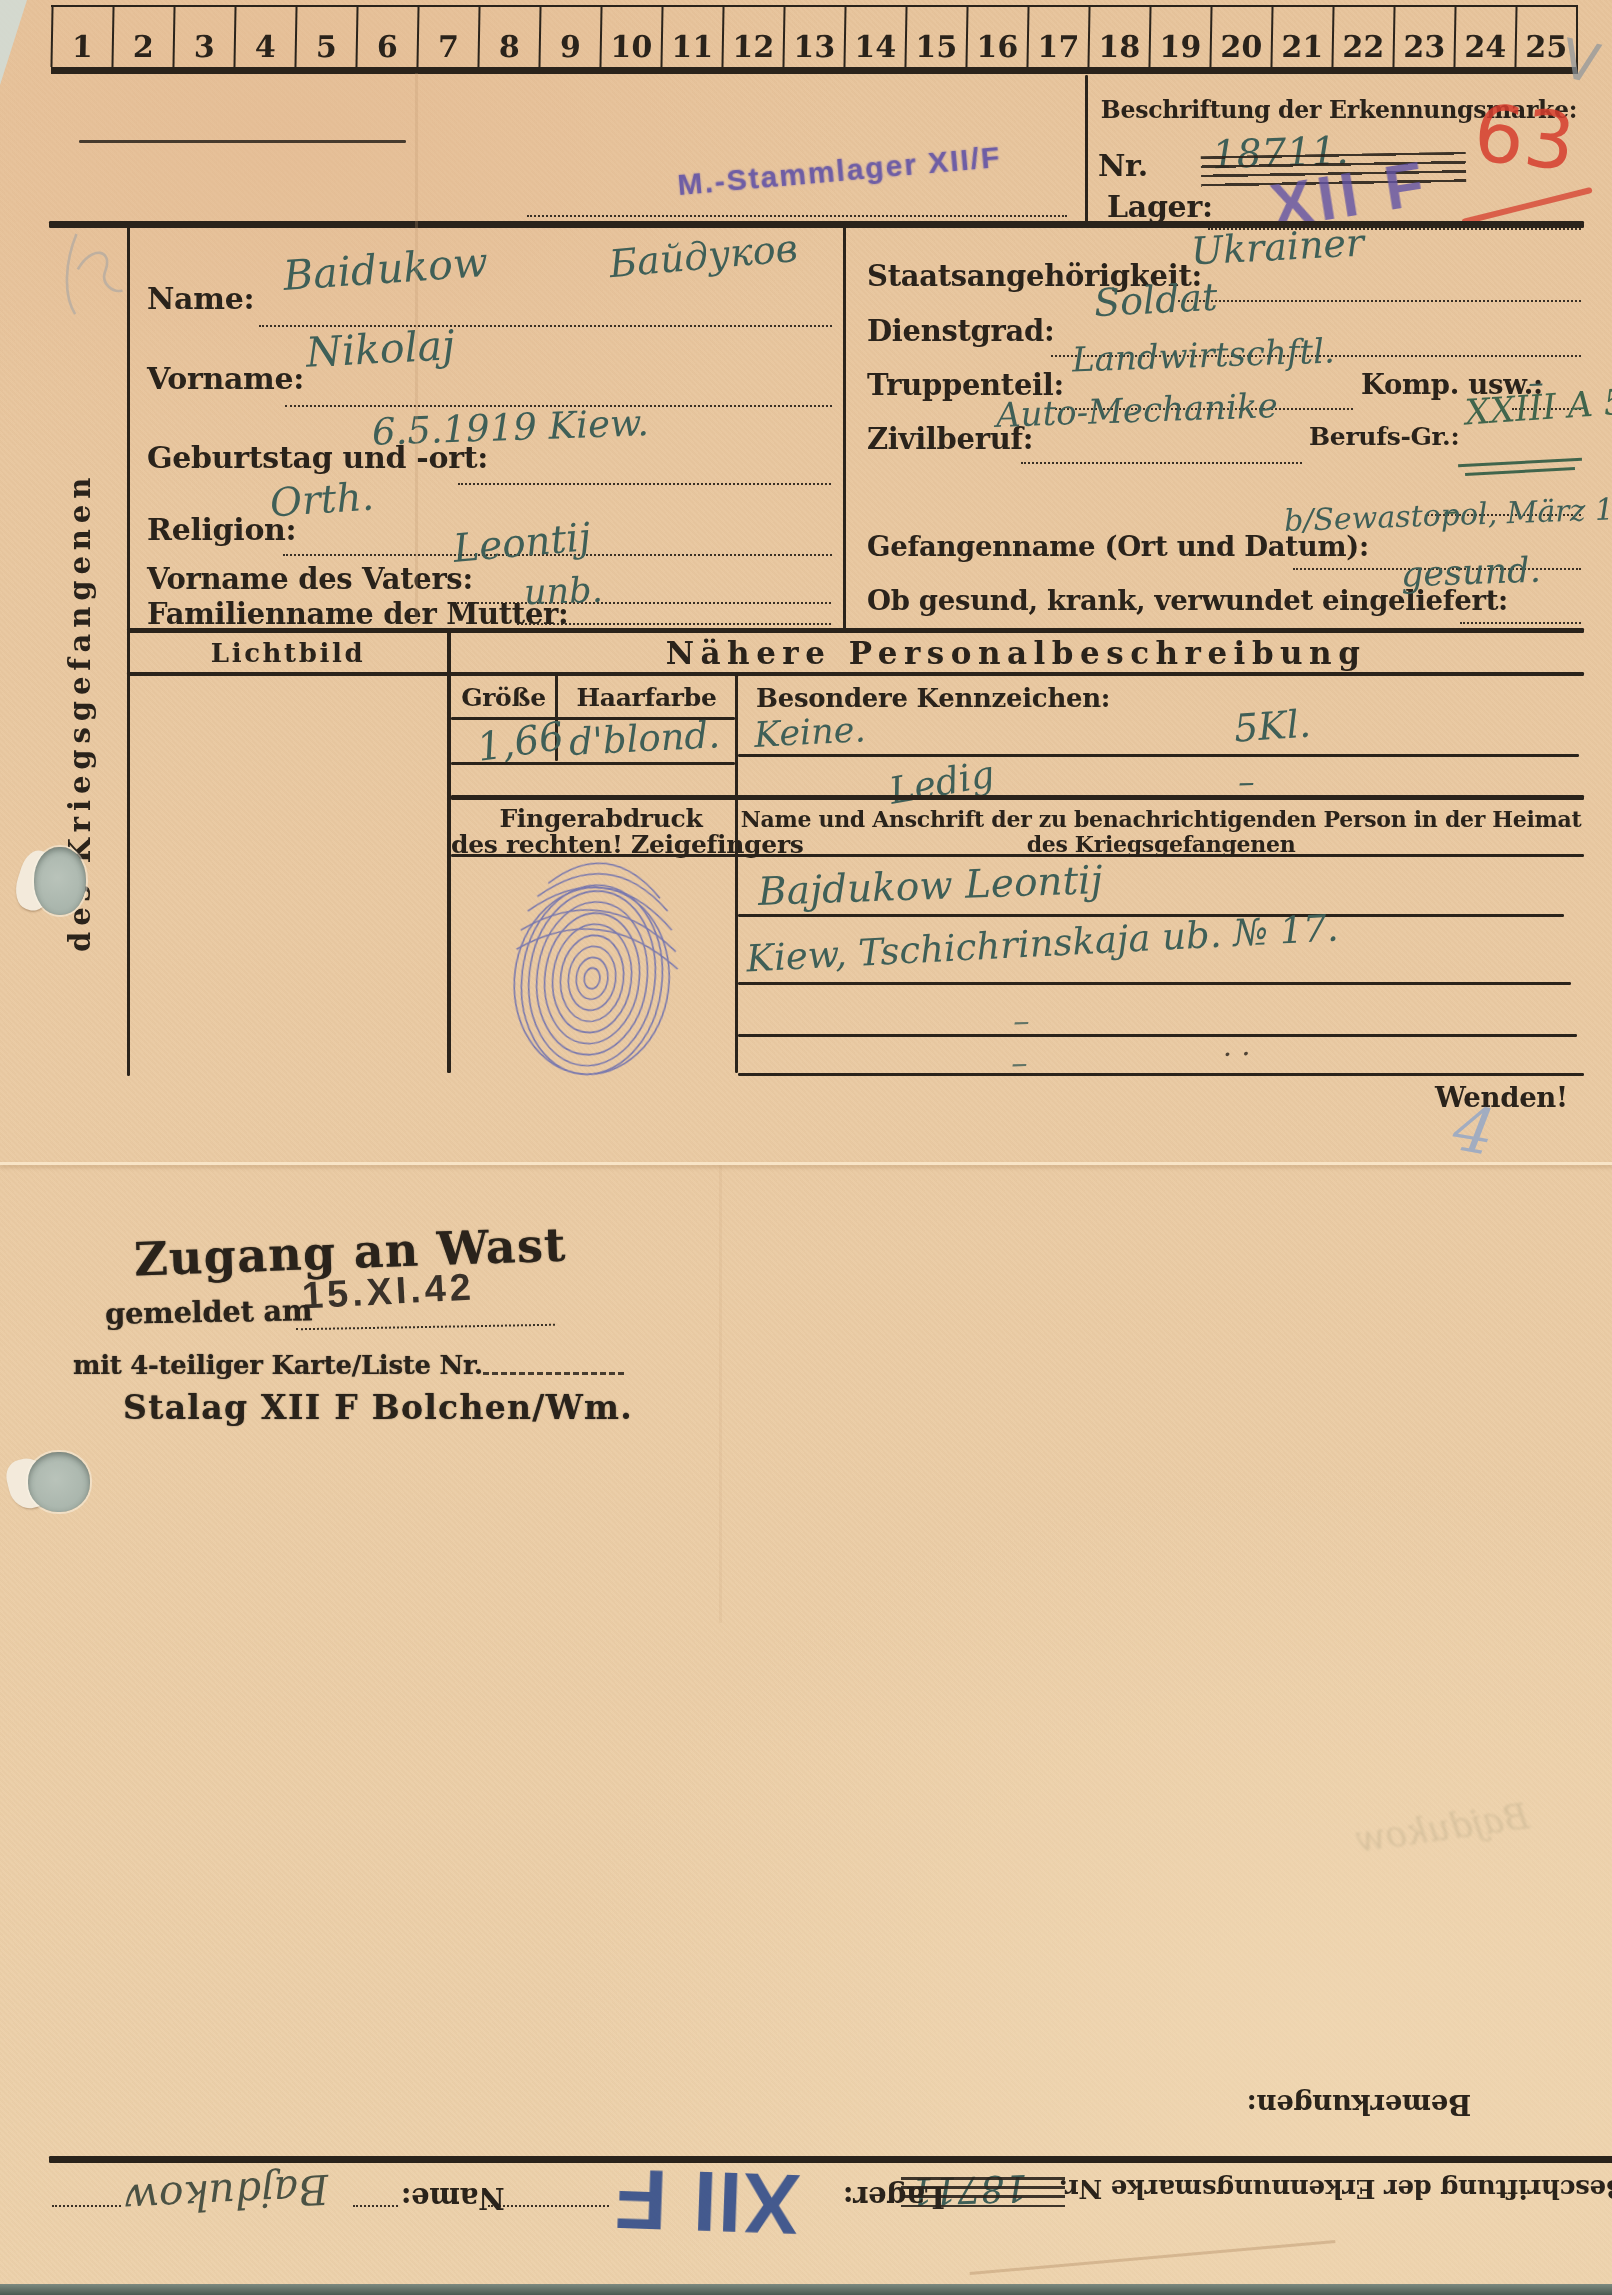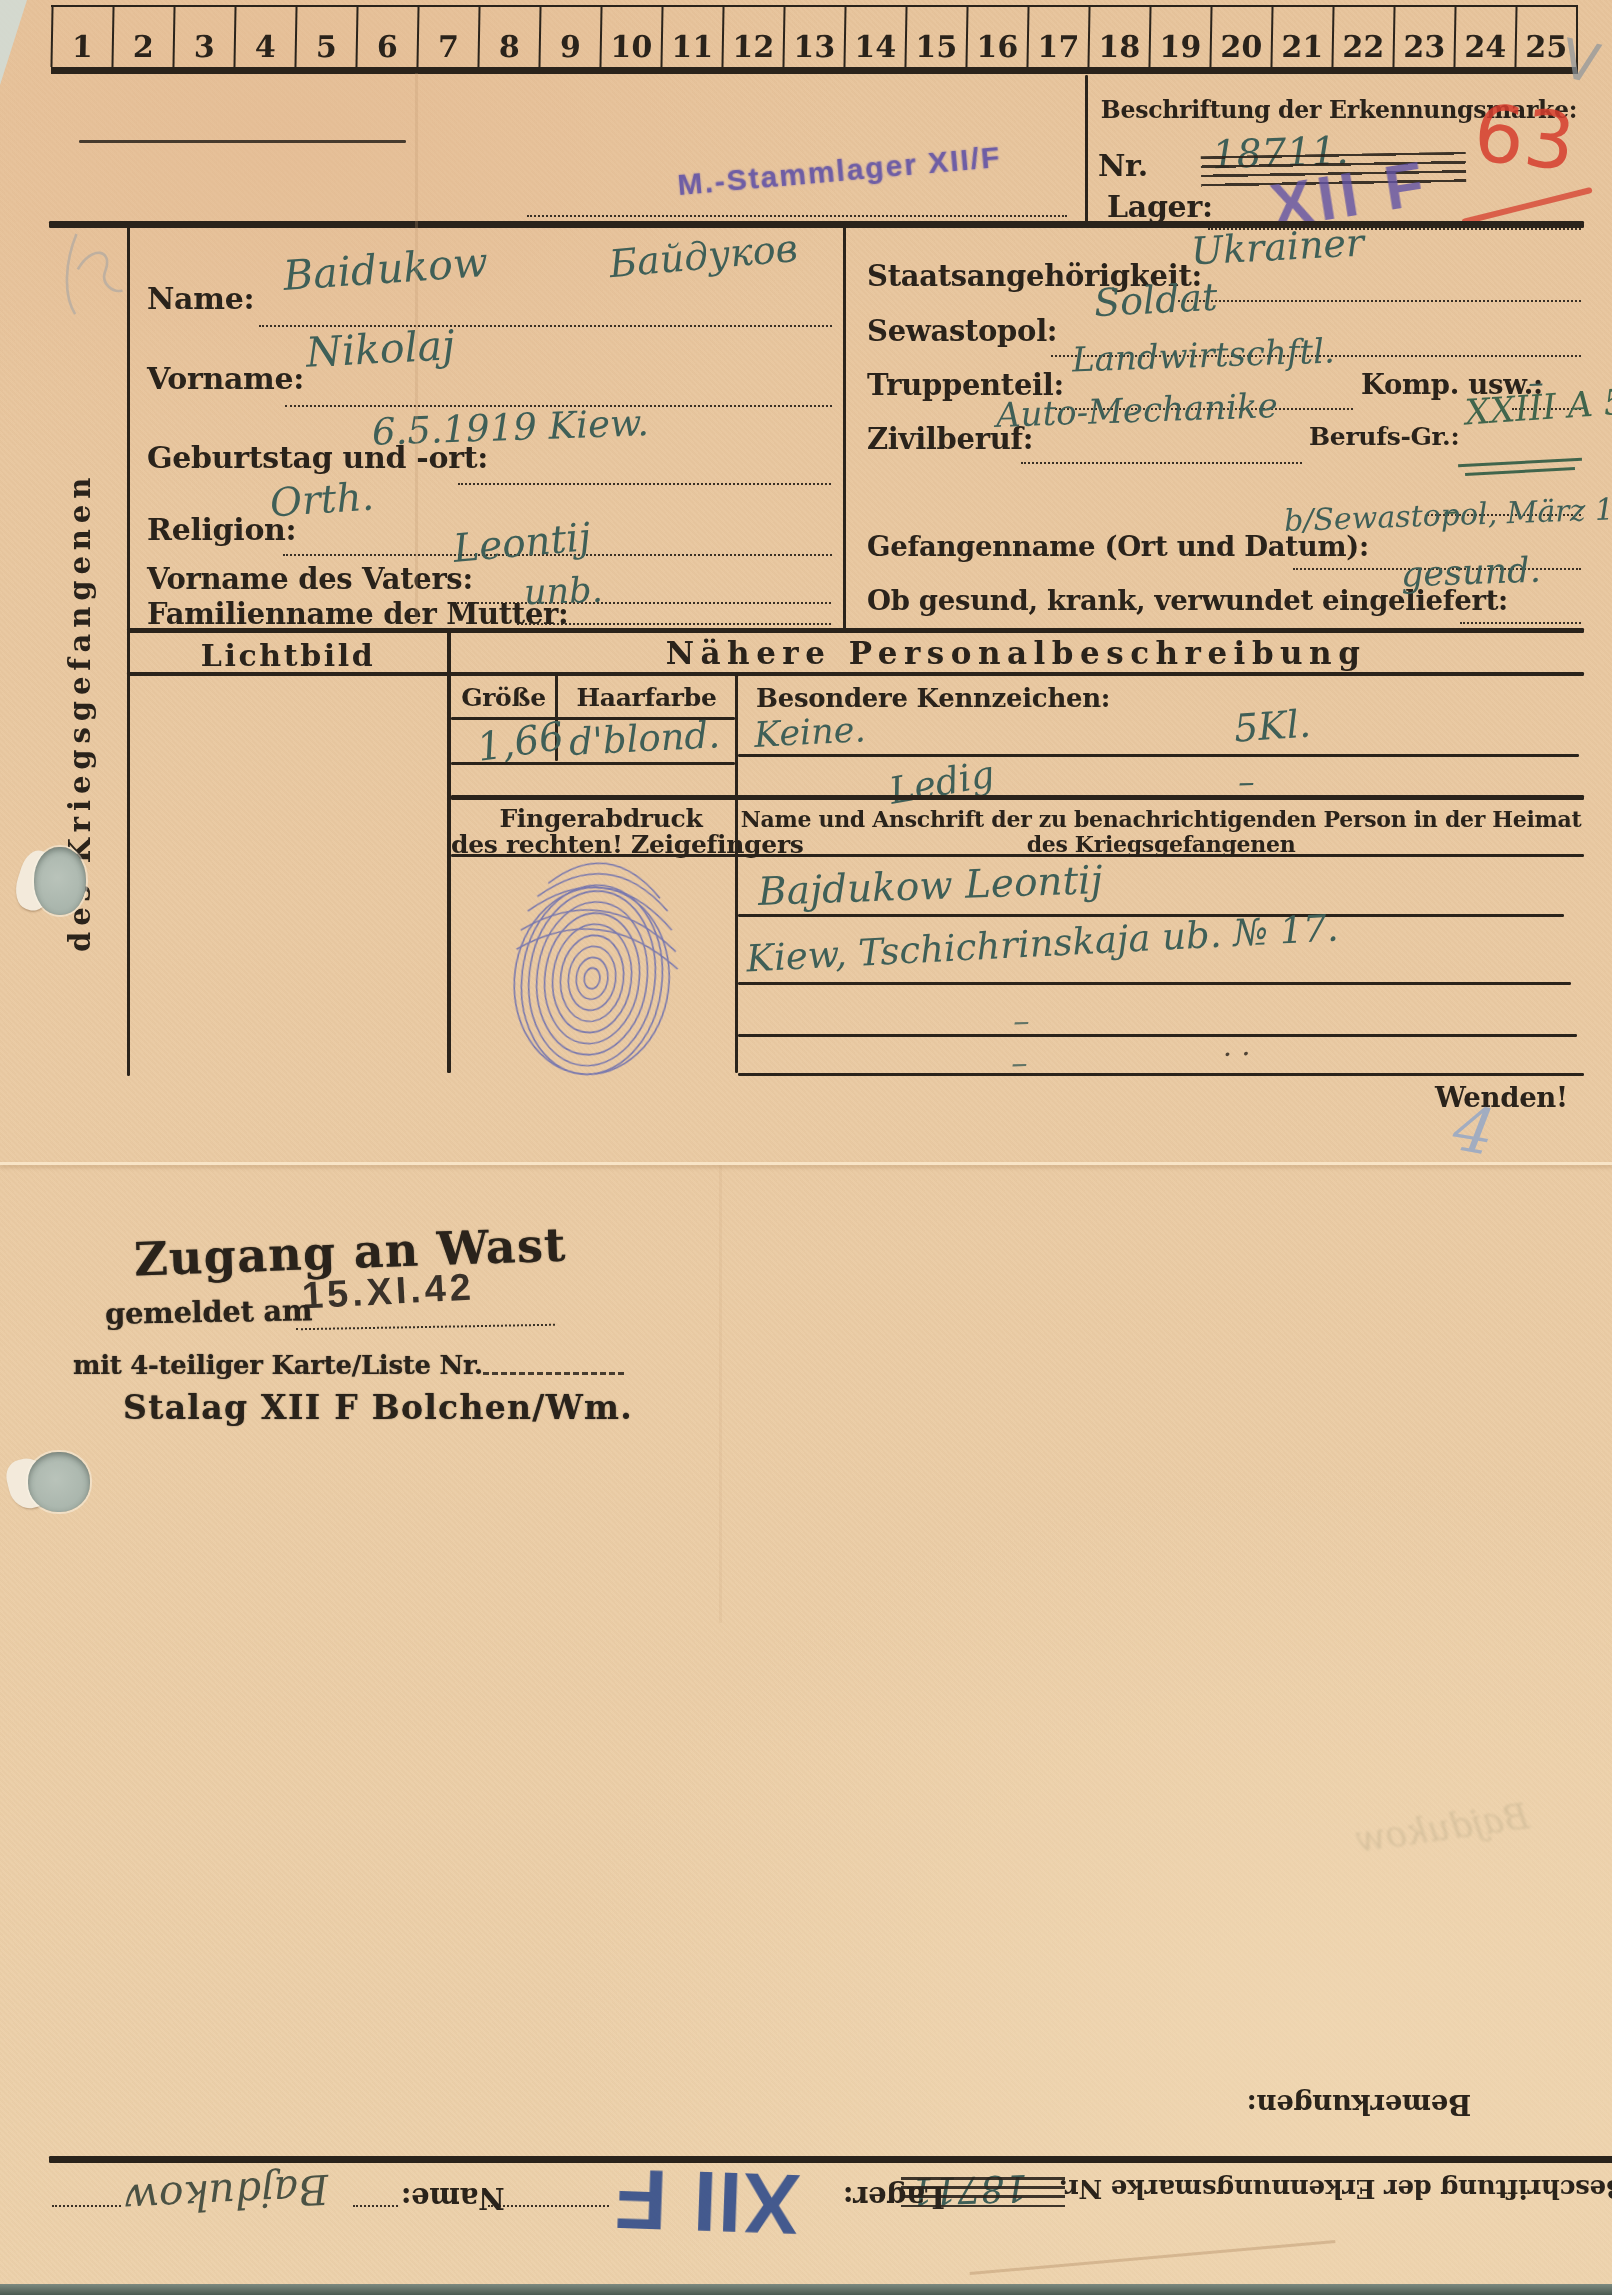--- a/index.html
+++ b/index.html
@@ -121,21 +121,21 @@
   <div class="hw" style="left:453px;top:520px;font-size:39px;transform:rotate(-5deg);">Leontij</div>
 
   <div class="lbl" style="left:147px;top:597px;font-size:29px;">Familienname der Mutter:</div>
   <div class="dot" style="left:517px;top:623px;width:314px;"></div>
   <div class="hw" style="left:524px;top:571px;font-size:35px;">unb.</div>
 
   <div class="lbl" style="left:867px;top:259px;font-size:29px;">Staatsangehörigkeit:</div>
   <div class="dot" style="left:1178px;top:300px;width:403px;"></div>
   <div class="hw" style="left:1191px;top:225px;font-size:38px;transform:rotate(-3deg);">Ukrainer</div>
 
-  <div class="lbl" style="left:867px;top:314px;font-size:29px;">Sewastopol:</div>
+  <div class="lbl" style="left:867px;top:314px;font-size:29px;">Dienstgrad:</div>
   <div class="dot" style="left:1051px;top:355px;width:530px;"></div>
   <div class="hw" style="left:1094px;top:278px;font-size:38px;transform:rotate(-3deg);">Soldat</div>
 
   <div class="lbl" style="left:867px;top:368px;font-size:29px;">Truppenteil:</div>
   <div class="dot" style="left:1055px;top:408px;width:298px;"></div>
   <div class="hw" style="left:1072px;top:335px;font-size:34px;">Landwirtschftl.</div>
   <div class="lbl" style="left:1361px;top:368px;font-size:27.5px;">Komp. usw.:</div>
   <div class="dot" style="left:1512px;top:408px;width:69px;"></div>
   <div class="hw" style="left:1528px;top:364px;font-size:31px;">–</div>
 
@@ -152,21 +152,21 @@
 
   <div class="lbl" style="left:867px;top:530px;font-size:27.5px;">Gefangenname (Ort und Datum):</div>
   <div class="dot" style="left:1293px;top:568px;width:288px;"></div>
   <div class="hw" style="left:1284px;top:496px;font-size:30px;">b/Sewastopol, März 1942.</div>
 
   <div class="lbl" style="left:867px;top:584px;font-size:27.5px;">Ob gesund, krank, verwundet eingeliefert:</div>
   <div class="dot" style="left:1460px;top:622px;width:121px;"></div>
   <div class="hw" style="left:1401px;top:552px;font-size:35px;">gesund.</div>
 
   <div class="hr" style="left:127px;top:628px;width:1457px;height:5.2px;"></div>
-  <div class="lbl ctr" style="left:128px;top:638px;width:320px;font-size:30px;letter-spacing:2.6px;">Lichtbild</div>
+  <div class="lbl ctr" style="left:128px;top:638px;width:320px;font-size:26px;letter-spacing:2.6px;">Lichtbild</div>
   <div class="lbl ctr" style="left:448px;top:635px;width:1136px;font-size:31px;letter-spacing:6.5px;">Nähere Personalbeschreibung</div>
   <div class="hr" style="left:127px;top:672px;width:1457px;height:3.9px;"></div>
 
   <div class="vr" style="left:447px;top:628px;width:3.9px;height:445px;"></div>
   <div class="vr" style="left:555px;top:675px;width:3.3px;height:86px;"></div>
   <div class="vr" style="left:735px;top:675px;width:3.3px;height:398px;"></div>
 
   <div class="lbl ctr" style="left:451px;top:683px;width:105px;font-size:25px;">Größe</div>
   <div class="lbl ctr" style="left:558px;top:683px;width:177px;font-size:25px;">Haarfarbe</div>
   <div class="lbl" style="left:756px;top:683px;font-size:26px;">Besondere Kennzeichen:</div>

